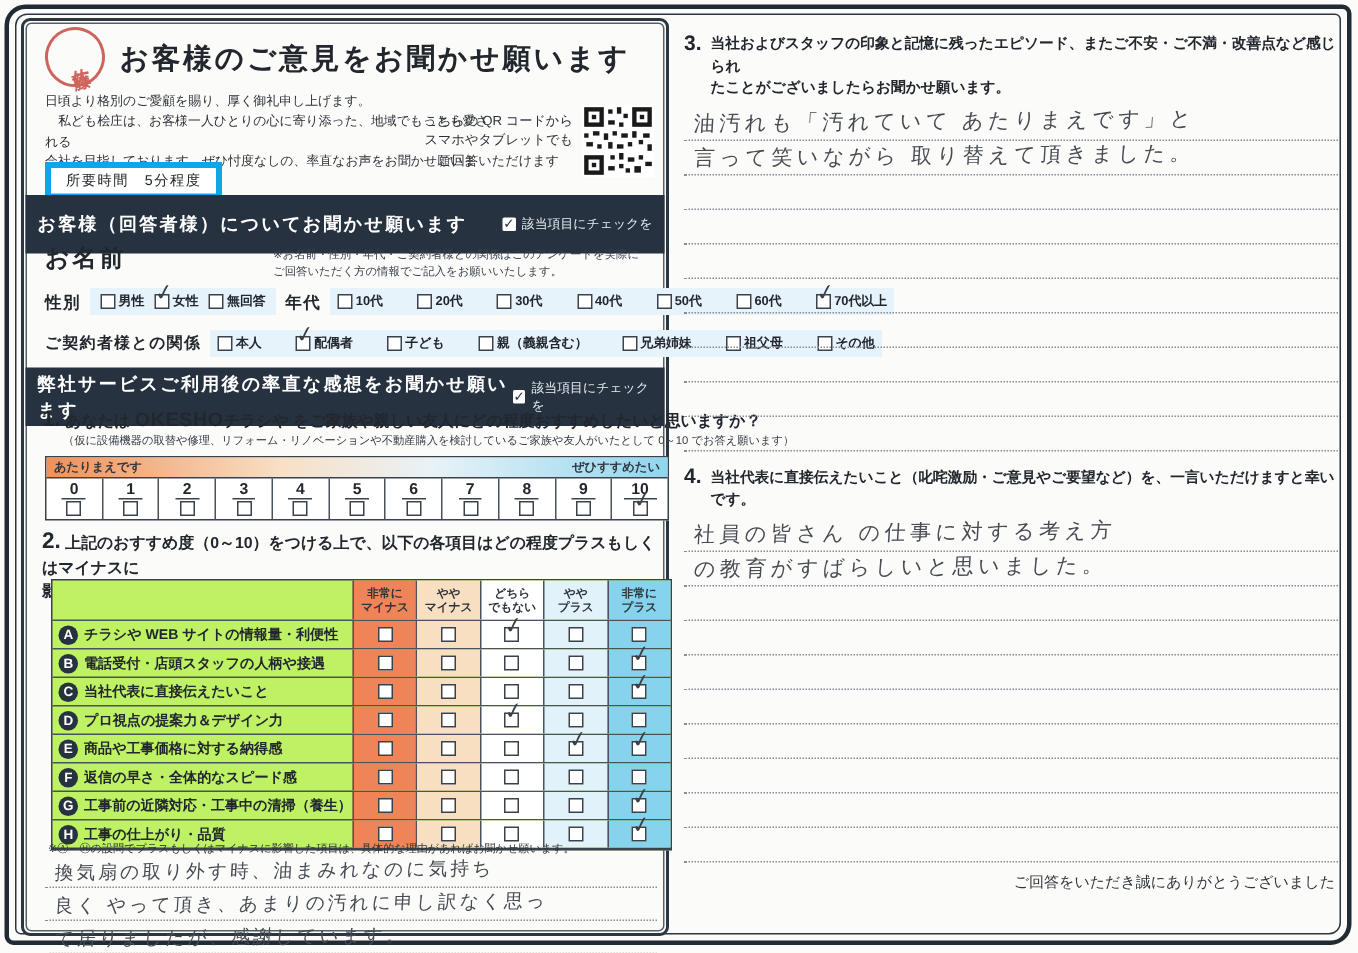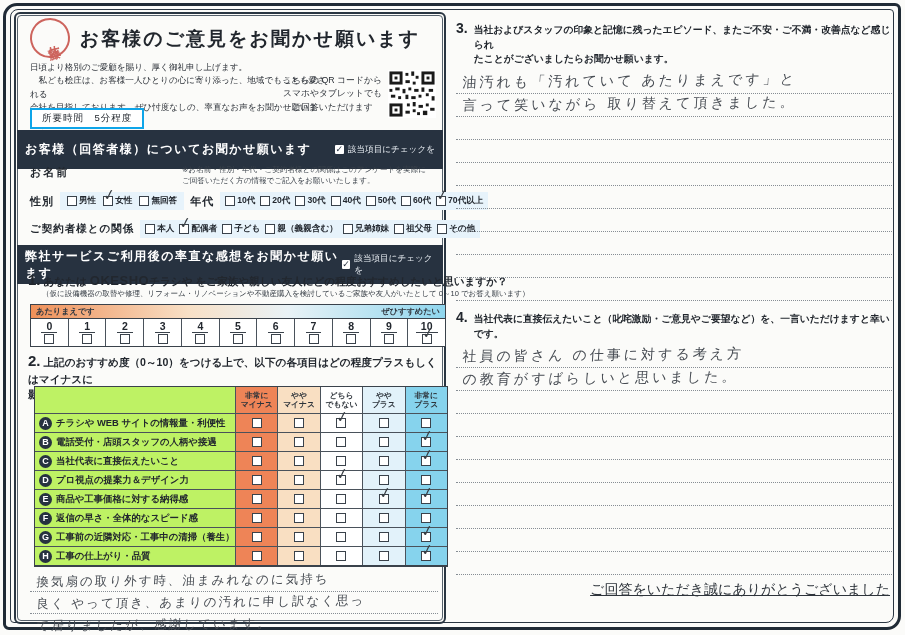--- a/index.html
+++ b/index.html
@@ -27,44 +27,44 @@
 
   .page-title{position:absolute;left:60px;right:20px;top:14px;text-align:center;
     font-size:19px;font-weight:bold;letter-spacing:2px;margin:0;}
 
   .intro{position:absolute;left:16px;top:50px;width:296px;font-size:8.6px;line-height:1.55;
     white-space:pre-line;color:#2c3138;font-family:Liberation Mono, monospace;}
   .qr-block{position:absolute;right:10px;top:58px;display:flex;align-items:center;gap:6px;}
   .qr-text{font-size:8.8px;line-height:1.5;text-align:center;white-space:pre-line;color:#2c3138;}
   .qr{width:48px;height:48px;}
 
-  .time-box{position:absolute;left:16px;top:96px;border:2px solid #0ea5e9;padding:2px 10px;
+  .time-box{position:absolute;left:16px;top:96px;border:4px solid #0ea5e9;padding:2px 10px;
     font-size:9.5px;letter-spacing:1px;background:#fff;}
 
   .bar{position:absolute;left:3px;right:3px;height:39px;background:var(--bar,#273240);
     color:#fff;display:flex;align-items:center;justify-content:space-between;padding:0 8px;box-sizing:border-box;}
   .bar .bar-title{font-size:12px;font-weight:bold;letter-spacing:1.5px;}
   .badge{display:flex;align-items:center;gap:4px;font-size:8.6px;color:#e8edf2;}
   .badge-box{width:9px;height:9px;background:#fff;color:var(--bar,#273240);font-size:9px;line-height:9px;
     display:inline-flex;align-items:center;justify-content:center;font-weight:bold;border-radius:1px;}
   .bar1{top:118px;}
   .bar2{top:233px;}
 
   .name-row{position:absolute;left:16px;top:150px;width:404px;}
-  .name-label{font-size:11px;font-weight:bold;letter-spacing:2px;}
+  .name-label{font-size:16px;font-weight:bold;letter-spacing:2px;}
   .name-input{display:inline-block;width:120px;height:14px;}
   .name-note{position:absolute;left:152px;top:2px;width:268px;font-size:7.6px;line-height:1.5;
     white-space:pre-line;color:#394049;}
 
   .demo-row{position:absolute;left:16px;width:408px;display:flex;align-items:center;gap:6px;}
   .gender-row{top:180px;}
   .relation-row{top:208px;}
   .grp-label{font-size:11px;font-weight:bold;letter-spacing:1px;white-space:nowrap;}
   .strip{display:inline-flex;align-items:center;gap:7px;background:#e7f3fb;padding:3px 7px;}
-  .strip.compact{gap:5px;padding:3px 5px;}
+  .strip.compact{gap:23px;padding:3px 5px;}
   .opt{display:inline-flex;align-items:center;gap:2px;white-space:nowrap;}
   .opt-lb{font-size:8.6px;font-weight:bold;}
   .cb{display:inline-block;width:10px;height:10px;border:1.4px solid #3a424b;background:#fff;
     position:relative;box-sizing:border-box;}
   .cb.checked::after{content:"✓";position:absolute;left:-1px;top:-11px;font-size:15px;
     color:#3a3f45;font-weight:bold;transform:rotate(-10deg);}
 
   .q-line{position:absolute;left:14px;width:412px;}
   .qnum{font-size:15px;font-weight:bold;margin-right:3px;}
   .q1-main{top:259px;font-size:10.6px;font-weight:bold;white-space:nowrap;}
@@ -108,21 +108,21 @@
 
   
   .right-panel{position:absolute;left:456px;top:20px;width:438px;}
   .q-head{display:flex;gap:3px;margin-bottom:4px;}
   .q-head .qnum{font-size:14px;}
   .q-head .q-text{font-size:9.8px;font-weight:bold;line-height:1.5;white-space:pre-line;padding-top:3px;}
   .ruled{width:436px;}
   .ruled .rline{height:22px;}
   .ruled .hand{font-size:14px;letter-spacing:3px;bottom:1px;}
   .q4-block{margin-top:8px;}
-  .thanks{margin-top:6px;text-align:right;font-size:14px;color:#2e343b;padding-right:4px;text-decoration:underline;}
+  .thanks{margin-top:6px;text-align:right;font-size:10px;color:#2e343b;padding-right:4px;}
 </style>
 </head>
 <body>
 
 <div class="frame-outer"></div>
 <div class="frame-inner"></div>
 
 <div class="left-panel">
   <div class="left-inner"></div>
   <div class="left-inner2"></div>
@@ -531,20 +531,21 @@
         </div>
         <div class="mcell" style="background: rgb(226, 242, 250);">
           <span class="cb"></span>
         </div>
         <div class="mcell" style="background: rgb(134, 211, 237);">
           <span class="cb checked"></span>
         </div>
       </div>
     </div>
 
+  <div class="footnote">※Ⓐ～Ⓗの設問でプラスもしくはマイナスに影響した項目は、具体的な理由があればお聞かせ願います。</div>
 
   <div class="free-lines" id="free-lines">
       <div class="rline">
         <span class="hand">換気扇の取り外す時、油まみれなのに気持ち</span>
       </div>
       <div class="rline">
         <span class="hand">良く やって頂き、あまりの汚れに申し訳なく思っ</span>
       </div>
       <div class="rline">
         <span class="hand">て居りましたが、感謝しています。</span>

